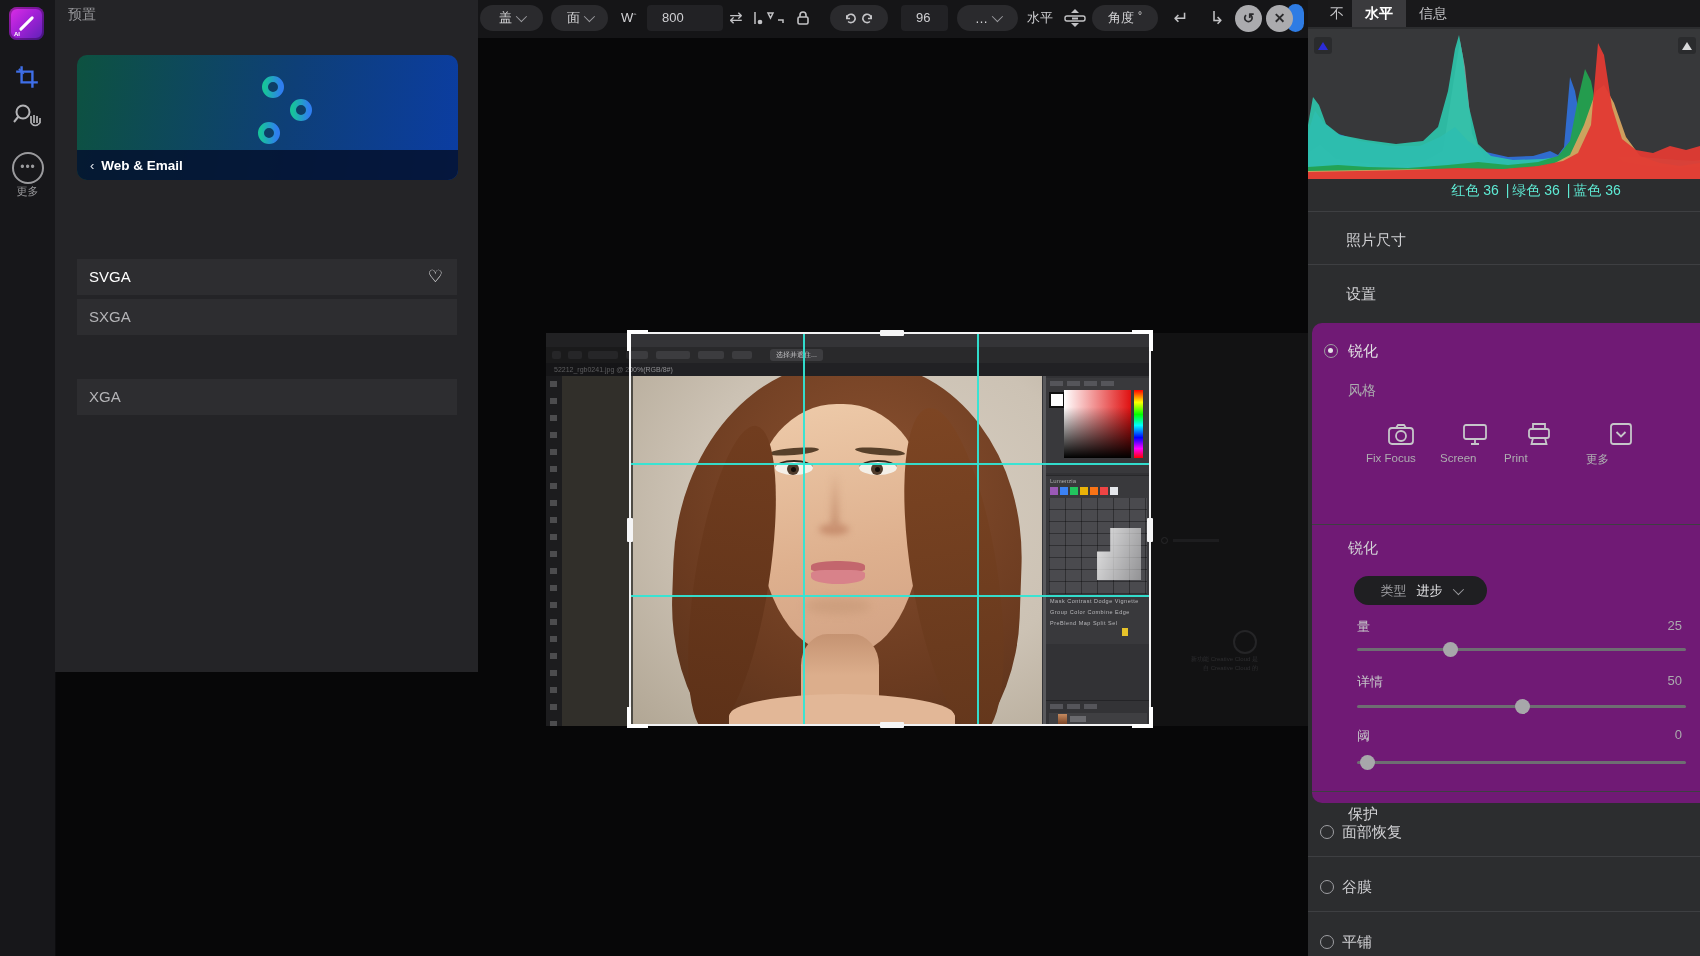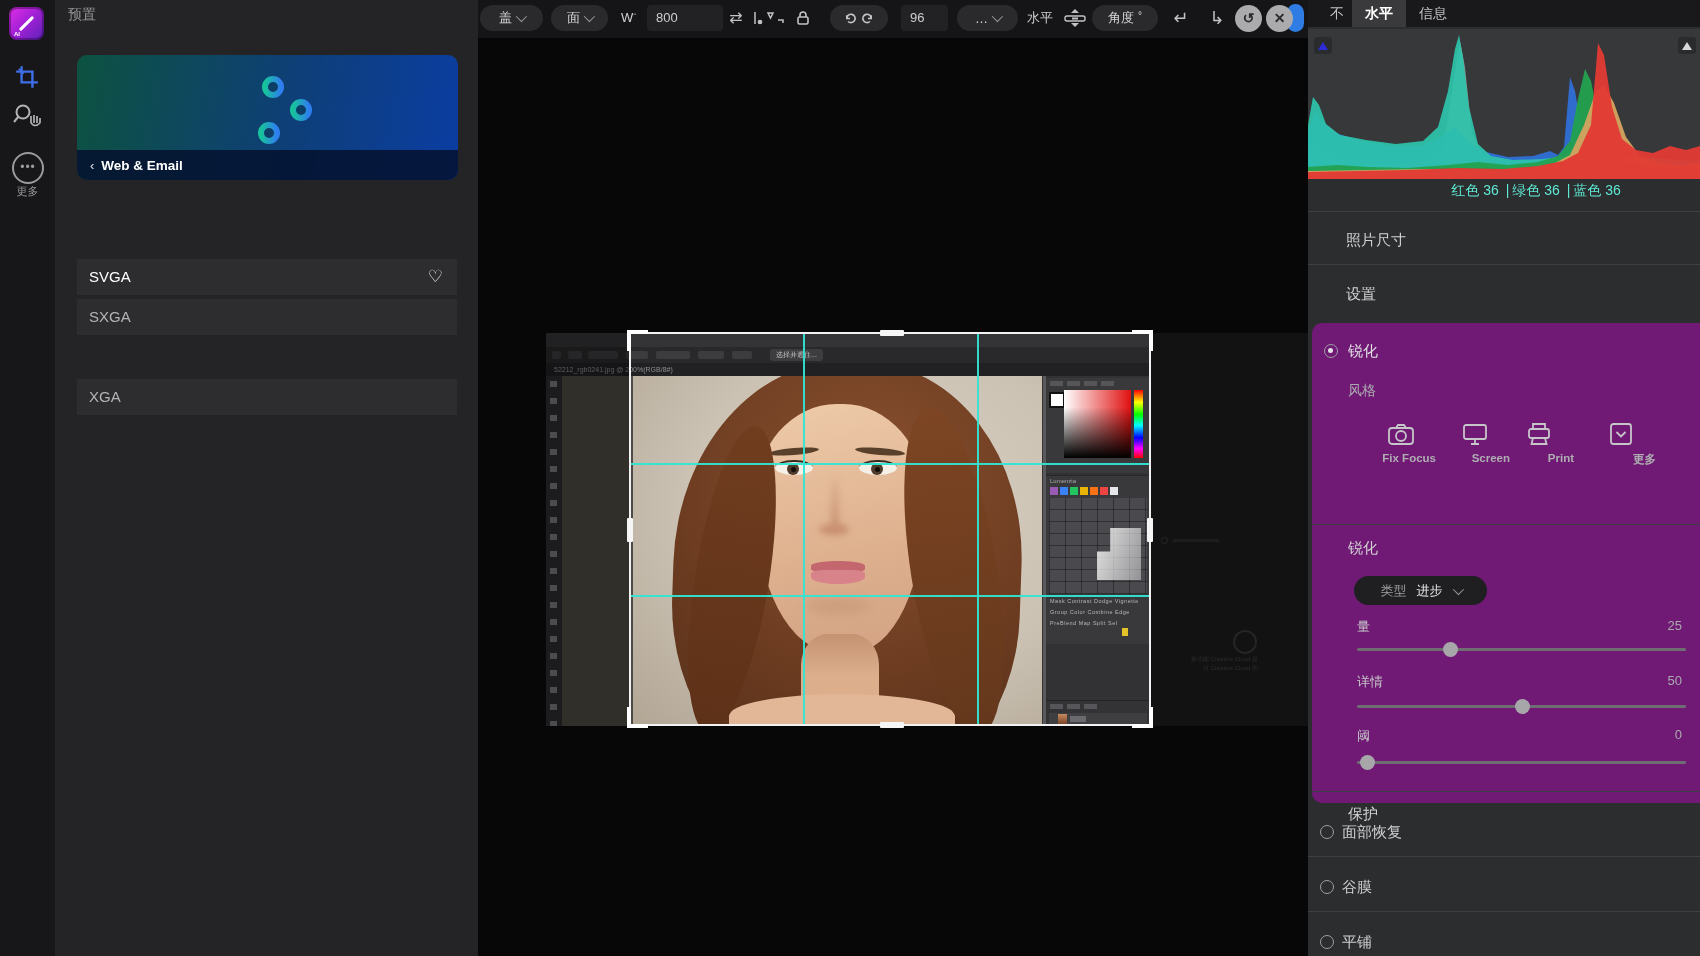--- a/index.html
+++ b/index.html
@@ -12,39 +12,39 @@
     background:linear-gradient(135deg,#e02ee6,#a621d8 45%,#5b21b6);box-shadow:inset 0 0 0 2px rgba(20,0,30,.35);}
   #app-logo .pen{position:absolute;left:8px;top:15px;width:19px;height:3px;background:#fff;border-radius:2px;transform:rotate(-45deg);}
   #app-logo .ai{position:absolute;left:5px;bottom:3px;font-size:6px;color:#fff;font-weight:bold;}
   .rail-icon{width:34px;left:10px;text-align:center;color:#a9a9ac;}
   #crop-tool{top:64px;height:28px;}
   #zoom-tool{top:102px;height:30px;}
   #more-circle{left:12px;top:152px;width:28px;height:28px;border:2px solid #9a9a9d;border-radius:50%;
     color:#9a9a9d;font-size:12px;line-height:26px;text-align:center;letter-spacing:1px;}
   #more-label{left:0;top:184px;width:55px;text-align:center;font-size:11px;color:#98989b;}
   
-  #presets{left:55px;top:0;width:423px;height:956px;background:#242427;}
+  #presets{left:55px;top:0;width:423px;height:672px;background:#242427;}
   #presets-title{left:13px;top:6px;font-size:14px;color:#96969a;}
   #preset-card{left:22px;top:55px;width:381px;height:125px;border-radius:10px;overflow:hidden;
     background:linear-gradient(100deg,#0d5240 0%,#0e3f77 55%,#0b3da3 100%);}
   #card-icon{left:160px;top:18px;width:96px;height:74px;}
   #card-footer{left:0;bottom:0;width:100%;height:30px;background:rgba(5,18,48,.88);display:flex;align-items:center;}
   #card-back{color:#dfe3ea;font-size:13px;margin:0 7px 0 13px;}
   #card-label{color:#fff;font-size:13.5px;font-weight:bold;}
   .preset-row{left:22px;width:380px;height:36px;background:#2d2d30;color:#b4b4b7;font-size:15px;
     line-height:36px;padding-left:12px;box-sizing:border-box;}
   .preset-row.selected{color:#fff;}
   #heart{position:absolute;right:14px;top:0;font-size:17px;color:#e8e8ea;}
   
   #canvas{left:478px;top:0;width:830px;height:956px;background:#070708;}
   #toolbar-strip{left:478px;top:0;width:830px;height:38px;background:#151517;}
   .pill{height:26px;top:5px;border-radius:13px;background:#2a2a2d;color:#d6d6d8;font-size:13px;
     display:flex;align-items:center;justify-content:center;gap:4px;box-sizing:border-box;}
   .tb-input{height:26px;top:5px;border-radius:4px;background:#222225;color:#cfcfd2;font-size:13px;
-    line-height:26px;padding-left:9px;box-sizing:border-box;}
+    line-height:26px;padding-left:15px;box-sizing:border-box;}
   .tb-glyph{top:5px;height:26px;line-height:26px;color:#c2c2c5;font-size:16px;text-align:center;}
   .tb-label{top:5px;height:26px;line-height:26px;color:#d2d2d5;font-size:13px;}
   .chev{display:inline-block;width:7px;height:7px;border-right:1.5px solid #9a9a9e;border-bottom:1.5px solid #9a9a9e;
     transform:rotate(45deg) translateY(-2px);}
   .circle-btn{top:5px;width:27px;height:27px;border-radius:50%;background:#ababae;color:#2a2a2c;
     font-size:14px;line-height:27px;text-align:center;font-weight:bold;}
   #blue-pill{left:1287px;top:4px;width:17px;height:28px;border-radius:9px;background:#2e7ce4;}
   
   #figure{left:546px;top:333px;width:762px;height:393px;background:#343437;overflow:hidden;}
   #ps-title{left:0;top:0;width:604px;height:14px;background:#323234;text-align:center;
@@ -134,21 +134,21 @@
   .clip-ind{position:absolute;top:8px;width:18px;height:17px;background:#2a2b2d;border-radius:3px;}
   .tri{position:absolute;left:4px;top:5px;width:0;height:0;border-left:5px solid transparent;
     border-right:5px solid transparent;}
   #rgb-line{left:0;top:155px;width:456px;height:26px;text-align:center;font-size:14px;color:#5eead4;}
   #rgb-line b{font-weight:normal;margin:0 3px;}
   .divider{position:absolute;left:0;width:392px;height:1px;background:#3e3f42;}
   .section-h{position:absolute;left:38px;font-size:15px;color:#d3d3d6;}
   #sharp-panel{left:4px;top:296px;width:388px;height:480px;background:#701a75;border-radius:10px 0 0 10px;}
   .radio{position:absolute;width:14px;height:14px;border:1.5px solid #9e9ea2;border-radius:50%;box-sizing:border-box;}
   .radio.on::after{content:"";position:absolute;left:3px;top:3px;width:5px;height:5px;border-radius:50%;background:#e4e4e6;}
-  .icon-item{position:absolute;width:70px;text-align:right;color:#b9b9bc;font-weight:bold;}
+  .icon-item{position:absolute;width:70px;text-align:left;color:#b9b9bc;}
   .icon-item svg{display:block;margin:0 auto;}
   .icon-label{font-size:11.5px;margin-top:7px;color:#aeaeb1;}
   #type-pill{left:42px;top:253px;width:133px;height:29px;border-radius:15px;background:#1f1f22;
     display:flex;align-items:center;justify-content:center;gap:10px;font-size:13px;}
   .slider-label{position:absolute;left:45px;font-size:13px;color:#c6c6c9;}
   .slider-val{position:absolute;right:18px;font-size:13px;color:#ababae;}
   .track{position:absolute;left:45px;width:329px;height:3px;background:#6e6e72;border-radius:2px;}
   .knob{position:absolute;top:-6px;width:15px;height:15px;border-radius:50%;background:#a7a7aa;}
   .radio-row-label{position:absolute;left:34px;font-size:15px;color:#cfcfd2;}
 </style>

